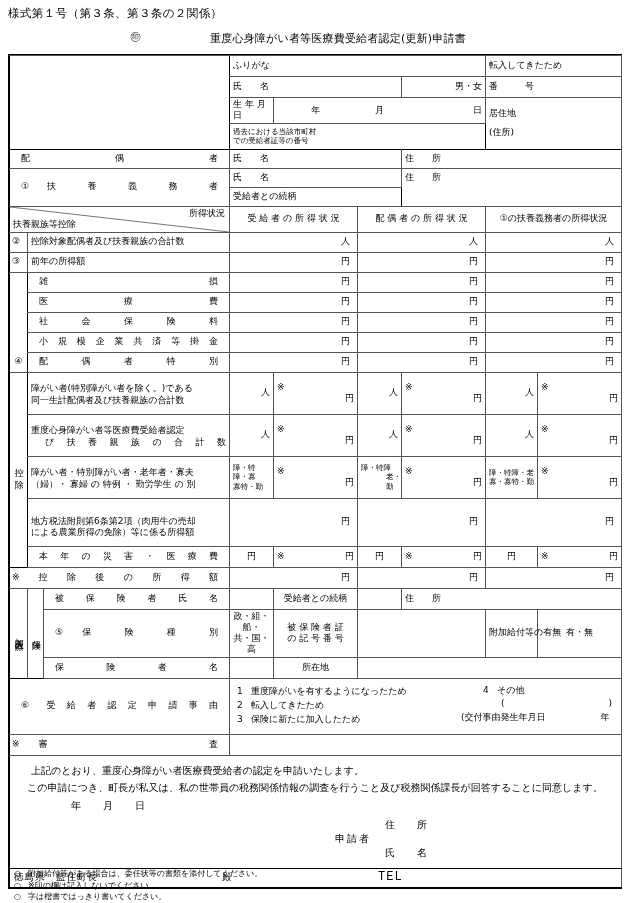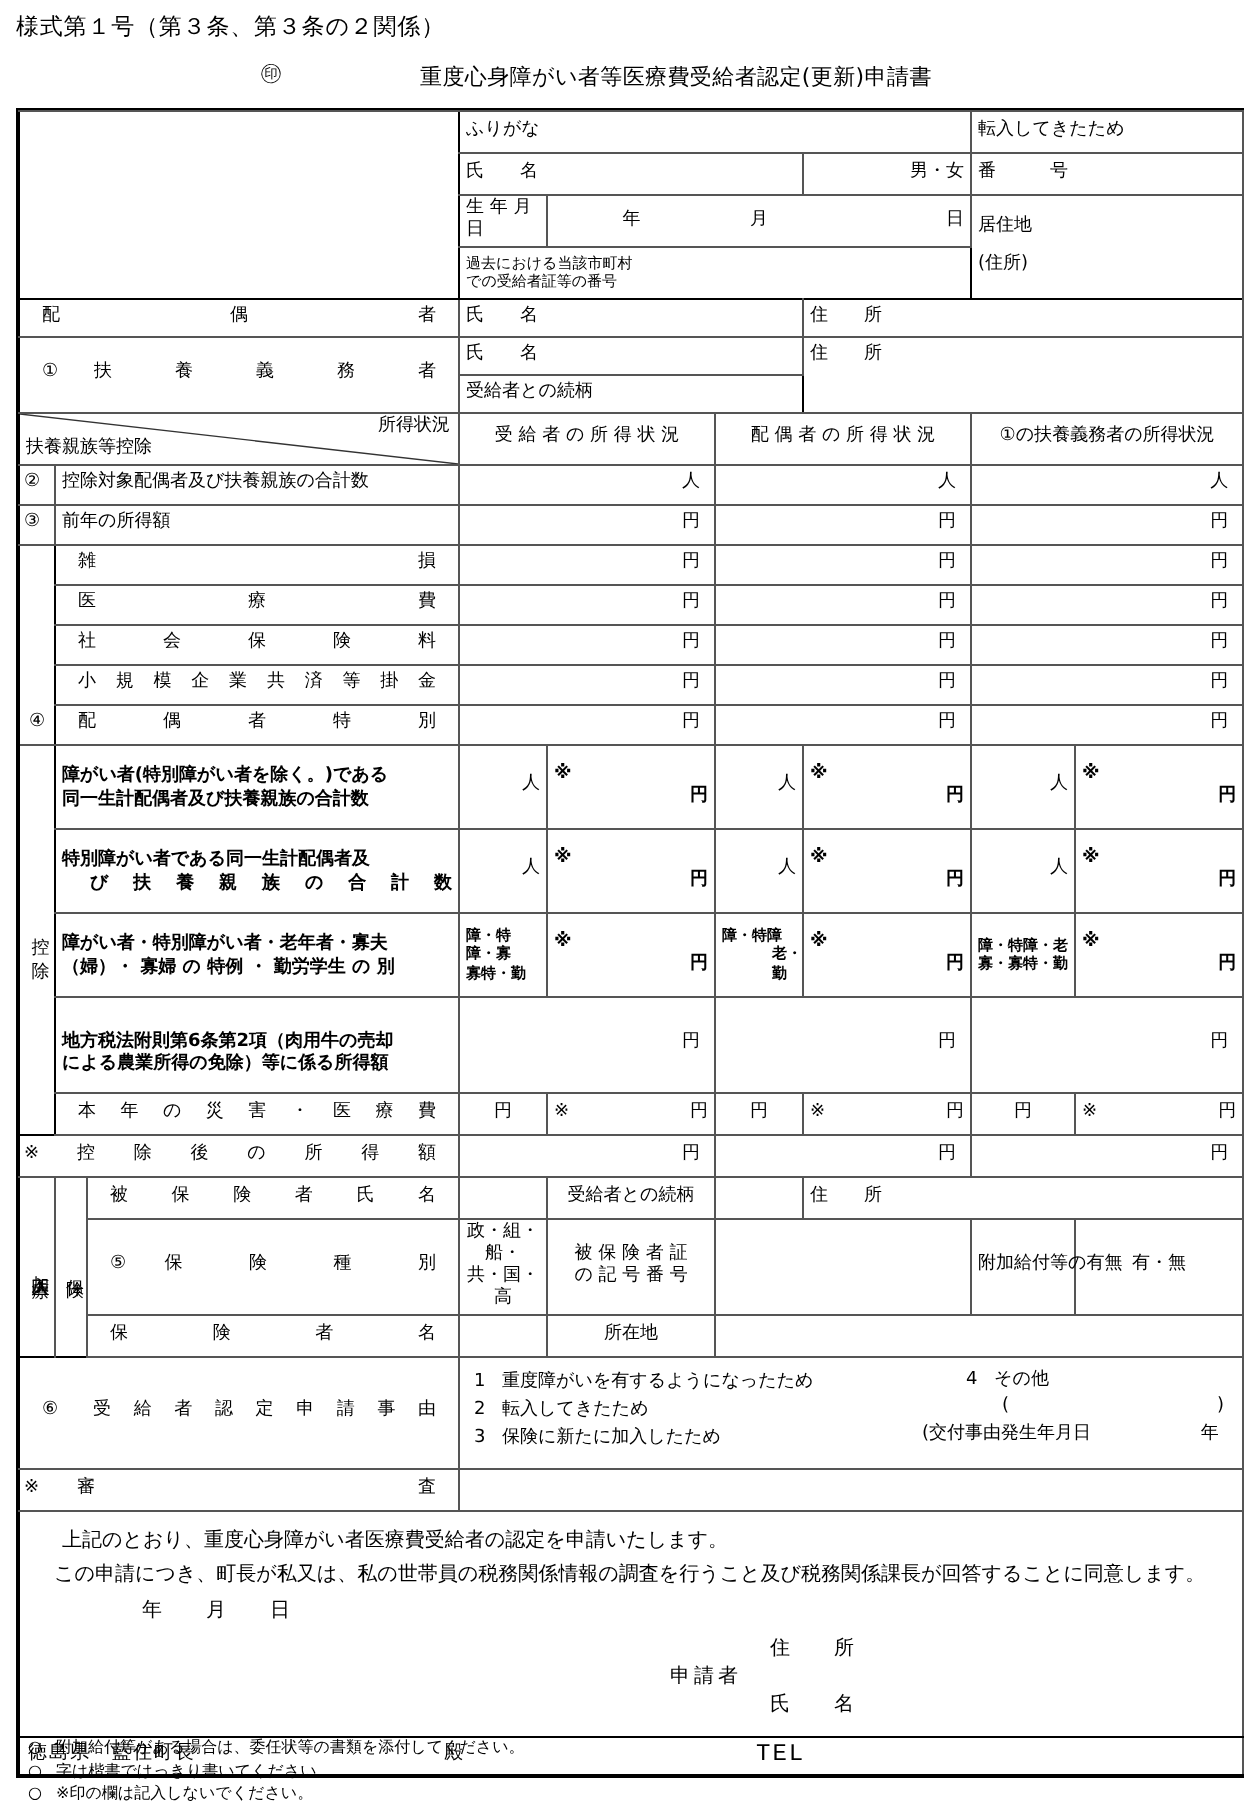--- a/index.html
+++ b/index.html
@@ -62,21 +62,21 @@
   .sp { 
     display: block;
     text-align: justify;
     text-align-last: justify;
     white-space: nowrap;
   }
   .sp-pad { padding-left: 8px; padding-right: 8px; }
   .ctr { text-align: center; }
   .rgt { text-align: right; }
   .lft { text-align: left; }
-  .top { vertical-align: top; font-weight: bold; }
+  .top { vertical-align: top; }
   .bot { vertical-align: bottom; }
   .nowrap { white-space: nowrap; }
   .small { font-size: 8px; }
   .xsmall { font-size: 7.5px; }
 
   
   .vtext {
     writing-mode: vertical-rl;
     text-orientation: upright;
     display: inline-block;
@@ -352,21 +352,21 @@
         <td class="top">
           <div class="stack2">
                 <div class="r1 star">※</div>
                 <div class="r2">円</div>
               </div>
         </td>
       </tr>
 
       <tr>
         <td class="nb-l thick-l top" colspan="2" style="height:42px;">
-          <div style="padding-top:3px">特別障がい者である同一生計配偶者及</div>
+          <div style="padding-top:3px">重度心身障がい者等医療費受給者認定</div>
           <div>
                 <span class="sp" style="display:block;margin-left:14px;">び 扶 養 親 族 の 合 計 数</span>
               </div>
         </td>
         <td class="thick-l bot rgt"><span>人</span></td>
         <td class="top">
           <div class="stack2">
                 <div class="r1 star">※</div>
                 <div class="r2">円</div>
               </div>
@@ -589,20 +589,20 @@
       </tr>
     </tbody>
       </table>
   </div>
 
   <div class="notes">
     <div class="n">
       <span class="bullet">○</span><span>附加給付等がある場合は、委任状等の書類を添付してください。</span>
     </div>
     <div class="n">
+      <span class="bullet">○</span><span>※印の欄は記入しないでください。</span>
+    </div>
+    <div class="n">
       <span class="bullet">○</span><span>字は楷書ではっきり書いてください。</span>
     </div>
-    <div class="n">
-      <span class="bullet">○</span><span>※印の欄は記入しないでください。</span>
-    </div>
   </div>
 
 </div>
 
 </body></html>

